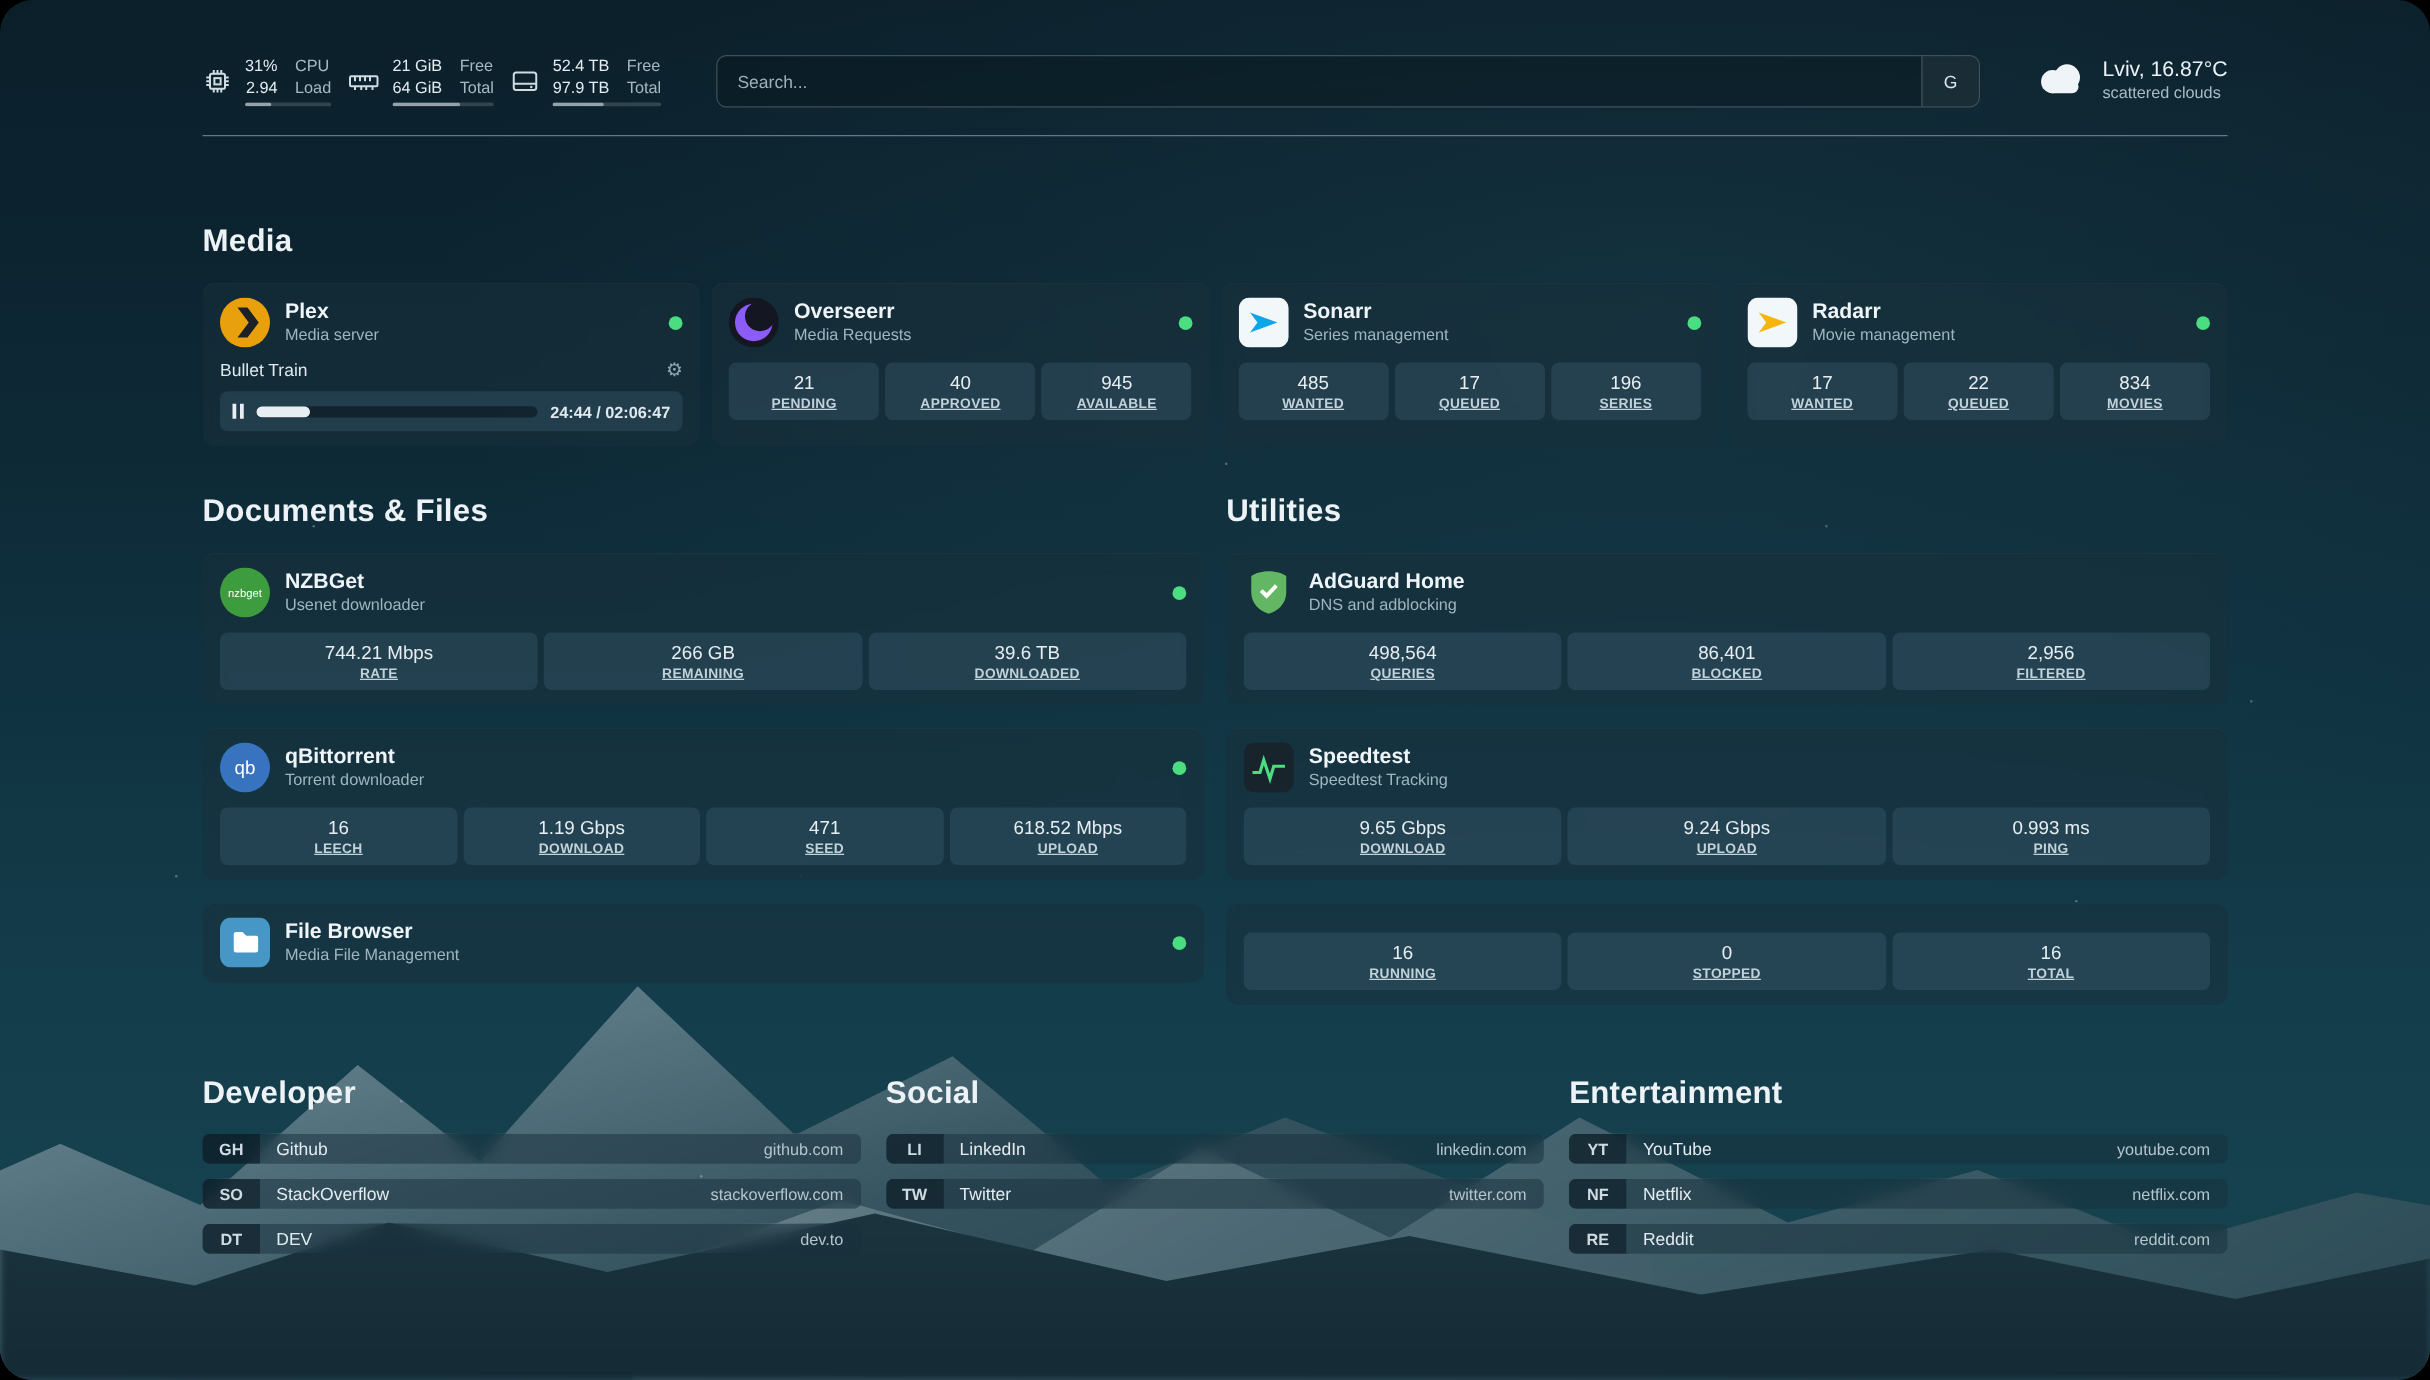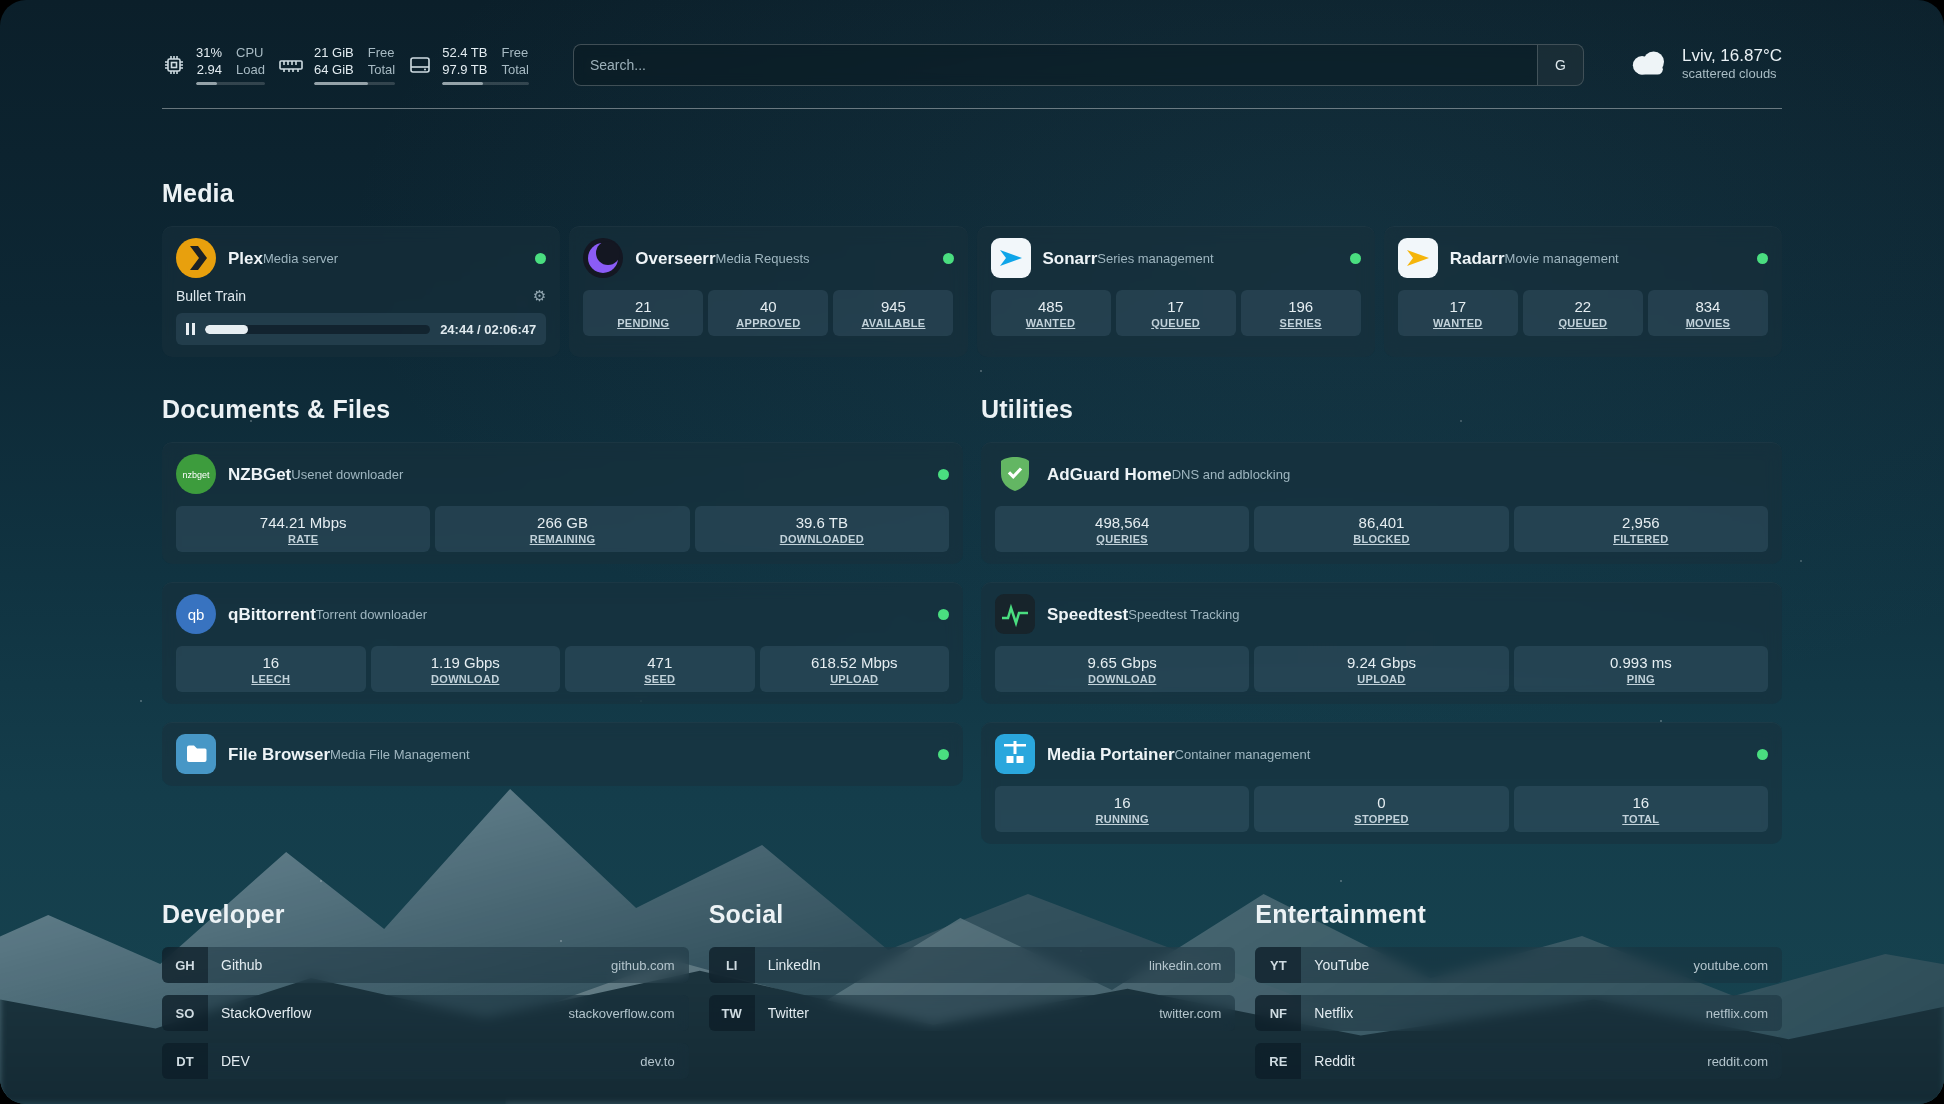--- a/index.html
+++ b/index.html
@@ -87,21 +87,21 @@
   .media-grid { margin-top:18px; display:grid; grid-template-columns:repeat(4,1fr); gap:9px; align-items:stretch; }
 
   .card {
     background:rgba(24,48,60,.52); border-radius:10px; padding:12px 14px;
     backdrop-filter:blur(8px); box-shadow:0 1px 0 rgba(255,255,255,.03) inset;
     cursor:pointer;
   }
   .card-head { display:flex; align-items:center; gap:12px; }
   .svc-icon { width:40px; height:40px; flex:0 0 40px; display:flex; }
   .svc-icon svg { width:40px; height:40px; }
-  .svc-names { display:flex; flex-direction:row; line-height:19px; }
+  .svc-names { display:flex; flex-direction:column; line-height:19px; }
   .svc-name { font-size:17px; font-weight:600; color:#eef4f7; }
   .svc-desc { font-size:13px; color:#9fb6c0; }
   .dot { margin-left:auto; width:11px; height:11px; border-radius:50%; background:#4ade80; flex:0 0 11px; }
 
   .stats { display:flex; gap:5px; margin-top:12px; }
   .stat {
     flex:1; background:rgba(148,190,210,.12); border-radius:6px;
     text-align:center; padding:7px 4px 6px;
   }
   .stat-value { font-size:15px; color:#e6eef2; line-height:19px; }
@@ -121,21 +121,21 @@
   .track-fill { height:100%; background:#e7eef2; border-radius:5px; }
   .time { font-size:13px; color:#dfe9ee; white-space:nowrap; }
 
   .two-col { margin-top:38px; display:grid; grid-template-columns:1fr 1fr; gap:0 18px; }
   .col-stack { display:flex; flex-direction:column; gap:18px; margin-top:18px; }
 
   
   .bookmarks { margin-top:56px; display:grid; grid-template-columns:repeat(3,1fr); gap:0 20px; padding-bottom:30px; }
   .bm-list { margin-top:18px; display:flex; flex-direction:column; gap:12px; }
   .bm-row {
-    display:flex; align-items:center; height:36px; border-radius:6px; overflow:hidden;
+    display:flex; align-items:center; height:24px; border-radius:6px; overflow:hidden;
     background:rgba(24,48,60,.5); backdrop-filter:blur(6px); cursor:pointer;
   }
   .bm-abbr {
     width:46px; align-self:stretch; display:flex; align-items:center; justify-content:center;
     background:rgba(10,24,32,.55); font-size:13px; font-weight:600; color:#cfdbe1;
   }
   .bm-name { font-size:14px; color:#e3ecf1; padding-left:13px; }
   .bm-url { margin-left:auto; padding-right:14px; font-size:13px; color:#b4c5cd; }
 </style>
 </head>
@@ -507,36 +507,20 @@
                 <div class="stat-label">UPLOAD</div>
               </div>
               <div class="stat">
                 <div class="stat-value">0.993 ms</div>
                 <div class="stat-label">PING</div>
               </div>
             </div>
           </div>
 
           <div class="card">
-            <div class="card-head">
-              <span class="svc-icon">
-                <svg viewBox="0 0 40 40">
-                    <rect width="40" height="40" rx="9" fill="#2aa7dd"></rect>
-                    <rect x="18.5" y="7" width="3" height="13" fill="#fff"></rect>
-                    <rect x="9" y="10" width="22" height="2.5" fill="#fff"></rect>
-                    <rect x="11.5" y="22" width="7" height="7" fill="#fff"></rect>
-                    <rect x="21.5" y="22" width="7" height="7" fill="#fff"></rect>
-                  </svg>
-              </span>
-              <div class="svc-names">
-                <span class="svc-name">Media Portainer</span>
-                <span class="svc-desc">Container management</span>
-              </div>
-              <span class="dot"></span>
-            </div>
             <div class="stats">
               <div class="stat">
                 <div class="stat-value">16</div>
                 <div class="stat-label">RUNNING</div>
               </div>
               <div class="stat">
                 <div class="stat-value">0</div>
                 <div class="stat-label">STOPPED</div>
               </div>
               <div class="stat">

